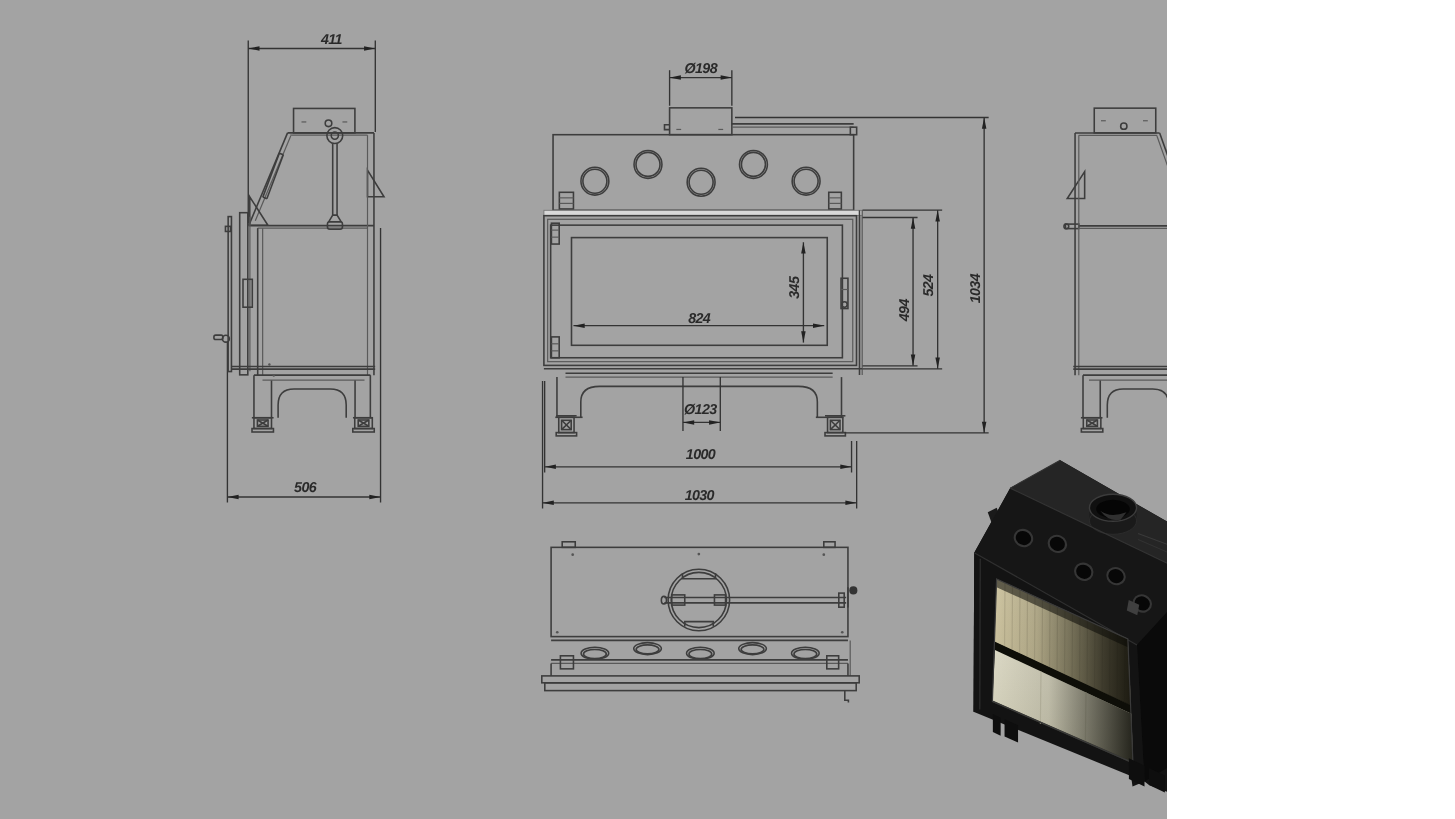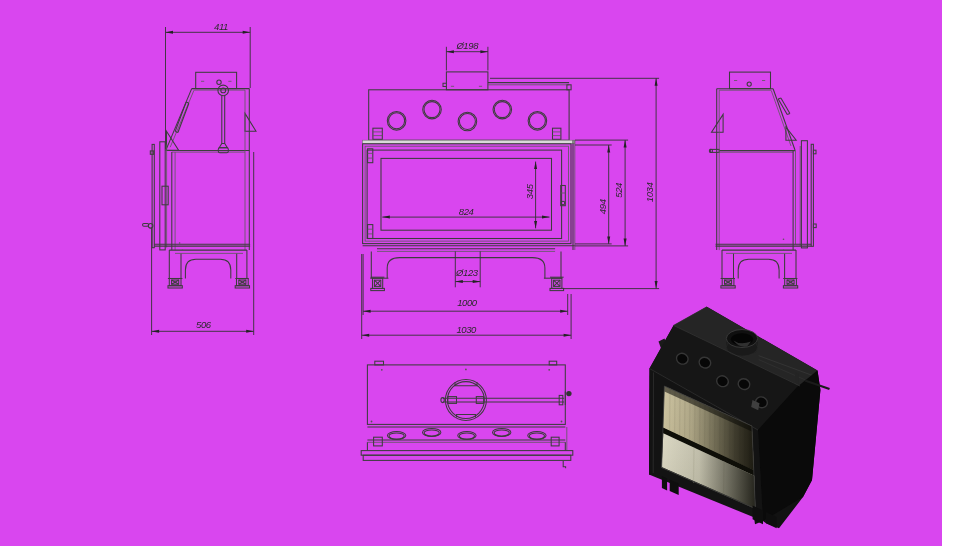--- a/index.html
+++ b/index.html
@@ -1,16 +1,16 @@
 <!DOCTYPE html>
 <html><head>
 <meta charset="utf-8">
 <style>
 html,body{margin:0;padding:0;background:#fff;}
-#wrap{position:relative;width:942px;height:546px;background:#d946ef;overflow:hidden;}
+#wrap{position:relative;width:778px;height:546px;background:#a3a3a3;overflow:hidden;font-weight:bold;}
 svg{position:absolute;left:0;top:0;}
 text{font-family:"Liberation Sans",sans-serif;font-style:italic;font-size:9.5px;letter-spacing:-0.4px;fill:#2a2a2a;}
 .ln{stroke:#3d3d3d;stroke-width:1.05;fill:none;}
 .lt{stroke:#5a5a5a;stroke-width:0.8;fill:none;}
 .dm{stroke:#333;stroke-width:0.9;fill:none;}
 </style>
 </head>
 <body>
 <div id="wrap">
 <svg width="970" height="546" viewBox="0 0 970 546">

